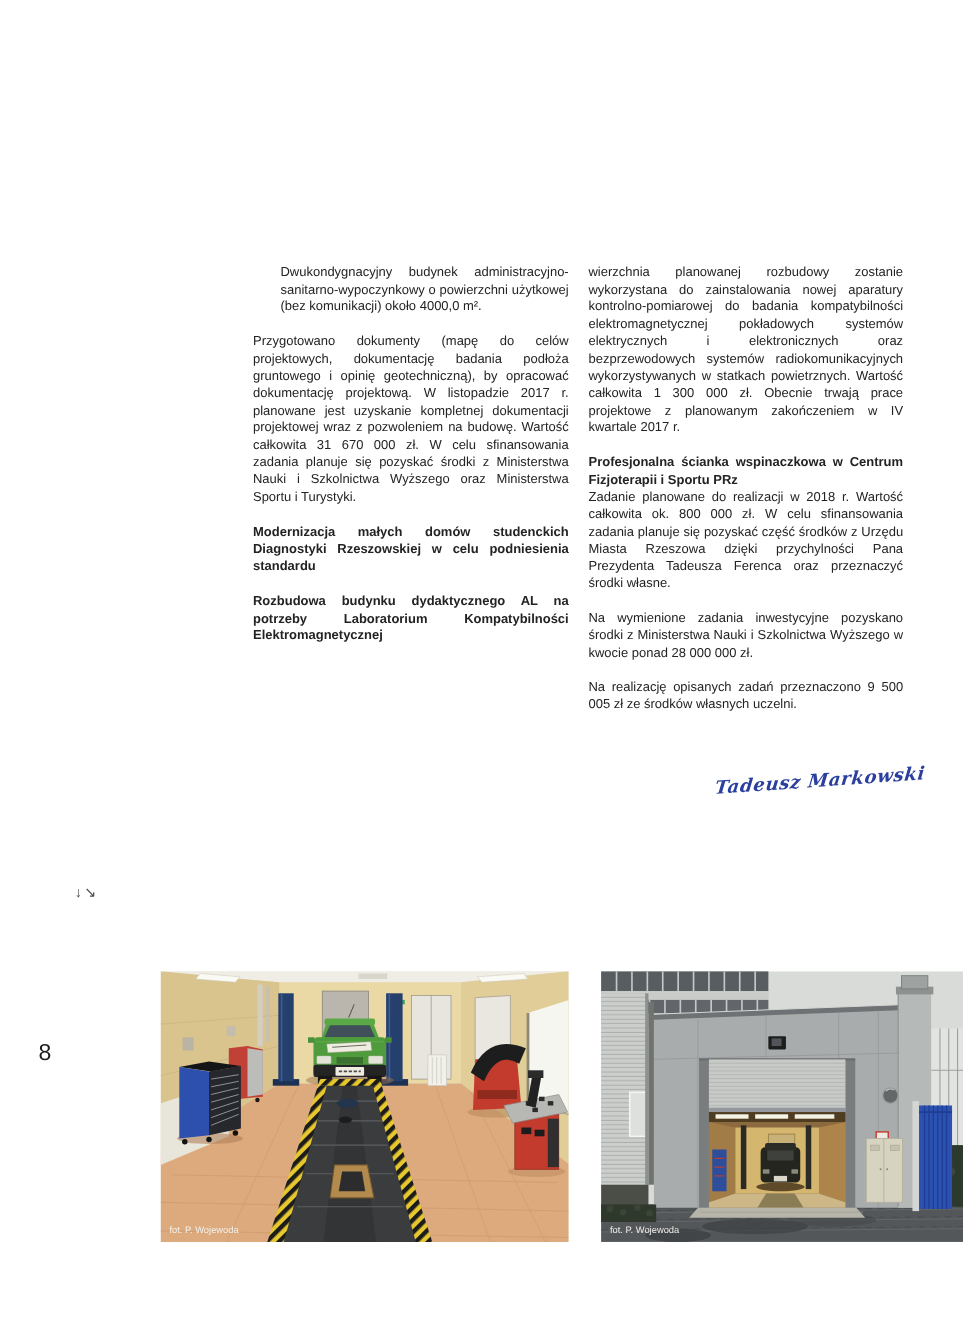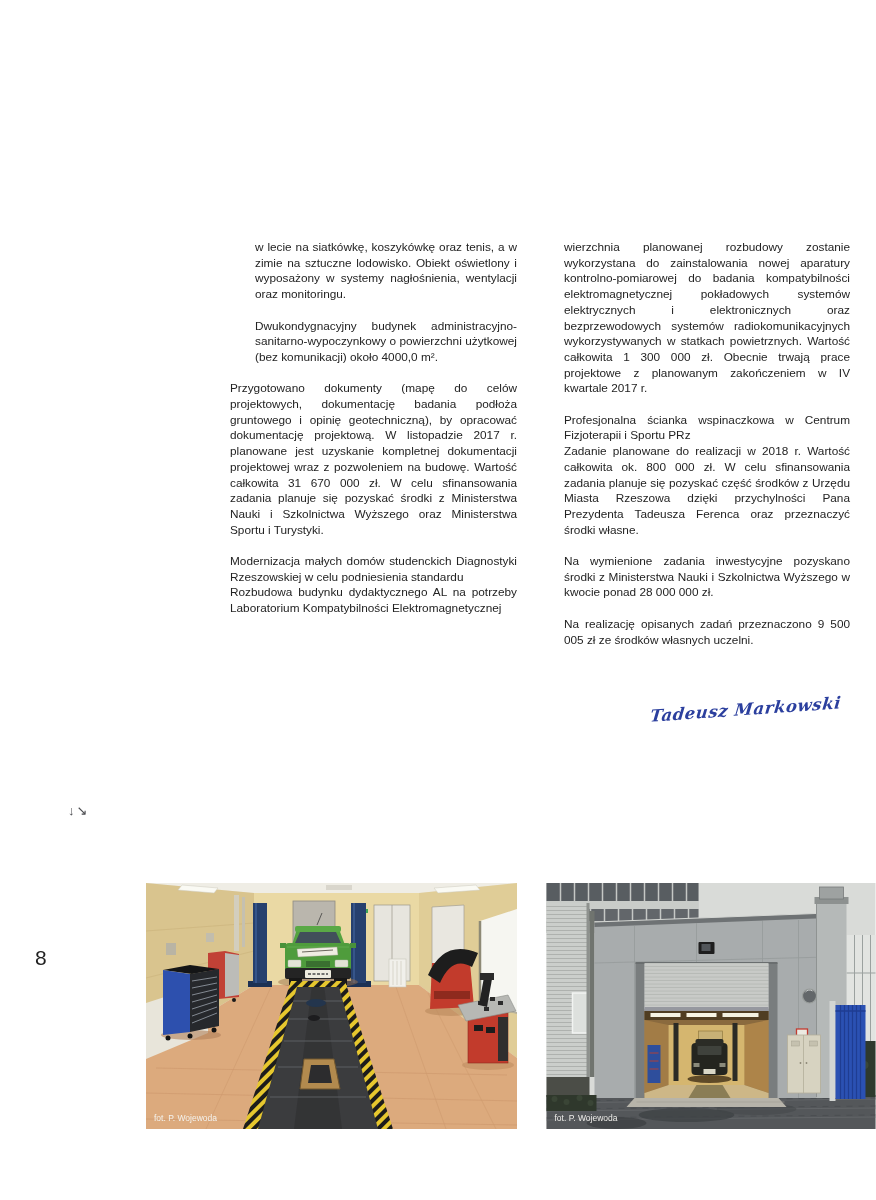--- a/index.html
+++ b/index.html
@@ -2,25 +2,25 @@
 <html lang="pl"><head>
 <meta charset="utf-8">
 <style>
   html,body { margin:0; padding:0; background:#ffffff; }
   .page {
     position:relative; width:876px; height:1200px; background:#ffffff;
     font-family:"Liberation Sans", sans-serif; color:#232323; overflow:hidden;
   }
   .col { position:absolute; top:240px; width:287px; font-size:11.8px; line-height:15.7px; text-align:justify; }
   .col p { margin:0 0 15.7px 0; }
-  .col p.heading { font-weight:normal; margin-bottom:0; }
+  .col p.heading { font-weight:bold; margin-bottom:0;margin-top:16px; }
   .col p.bold { font-weight:normal; }
   .col p.indent { margin-left:25px; }
   .col-left  { left:230px; }
-  .col-right { left:564px; width:286px; }
+  .col-right { left:535px; width:286px; }
   .gap-lg { margin-top:16px; }
   .margin-note { position:absolute; left:68px; top:803px; width:142px; color:#55565a; font-size:11px; line-height:15px; }
   .margin-note .arrows { font-size:13px; color:#4b4c50; margin-bottom:3px; letter-spacing:2px; }
   .page-number { position:absolute; left:35px; top:946px; font-size:21px; color:#1f1f1f; }
   .signature { position:absolute; left:650px; top:700px; width:210px; height:60px; }
   .signature span {
     display:inline-block; font-family:"DejaVu Serif", serif; font-style:italic; font-weight:bold;
     font-size:16.5px; color:#2b3f9e; transform:rotate(-4deg) skewX(-10deg); letter-spacing:0.6px;
     white-space:nowrap;
   }
@@ -34,21 +34,20 @@
 
 <div class="page">
 
   <div class="margin-note">
     <div class="arrows">↓↘</div>
   </div>
 
   <div class="page-number">8</div>
 
   <div class="col col-left">
-    <p class="indent">w lecie na siatkówkę, koszykówkę oraz tenis, a w zimie na sztuczne lodowisko. Obiekt oświetlony i wyposażony w systemy nagłośnienia, wentylacji oraz monitoringu.</p>
     <p class="indent">Dwukondygnacyjny budynek administracyjno-sanitarno-wypoczynkowy o powierzchni użytkowej (bez komunikacji) około 4000,0 m².</p>
     <p>Przygotowano dokumenty (mapę do celów projektowych, dokumentację badania podłoża gruntowego i opinię geotechniczną), by opracować dokumentację projektową. W listopadzie 2017 r. planowane jest uzyskanie kompletnej dokumentacji projektowej wraz z pozwoleniem na budowę. Wartość całkowita 31 670 000 zł. W celu sfinansowania zadania planuje się pozyskać środki z Ministerstwa Nauki i Szkolnictwa Wyższego oraz Ministerstwa Sportu i Turystyki.</p>
     <p class="heading">Modernizacja małych domów studenckich Diagnostyki Rzeszowskiej w celu podniesienia standardu</p>
     <p class="heading">Rozbudowa budynku dydaktycznego AL na potrzeby Laboratorium Kompatybilności Elektromagnetycznej</p>
   </div>
 
   <div class="col col-right">
     <p>wierzchnia planowanej rozbudowy zostanie wykorzystana do zainstalowania nowej aparatury kontrolno-pomiarowej do badania kompatybilności elektromagnetycznej pokładowych systemów elektrycznych i elektronicznych oraz bezprzewodowych systemów radiokomunikacyjnych wykorzystywanych w statkach powietrznych. Wartość całkowita 1 300 000 zł. Obecnie trwają prace projektowe z planowanym zakończeniem w IV kwartale 2017 r.</p>
     <p class="heading">Profesjonalna ścianka wspinaczkowa w Centrum Fizjoterapii i Sportu PRz</p>
     <p>Zadanie planowane do realizacji w 2018 r. Wartość całkowita ok. 800 000 zł. W celu sfinansowania zadania planuje się pozyskać część środków z Urzędu Miasta Rzeszowa dzięki przychylności Pana Prezydenta Tadeusza Ferenca oraz przeznaczyć środki własne.</p>

